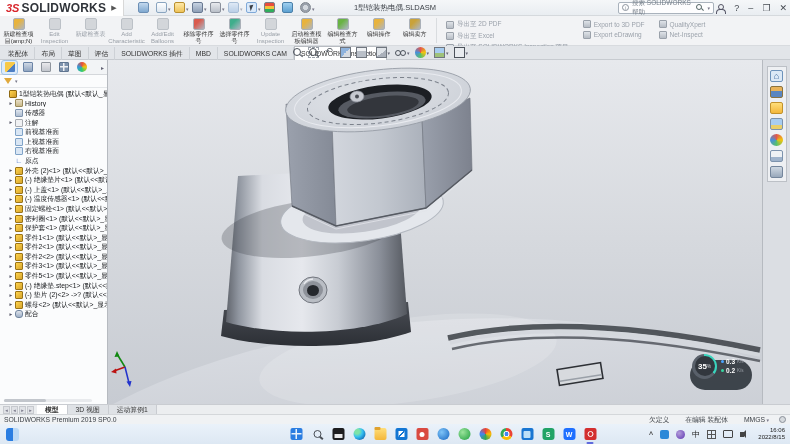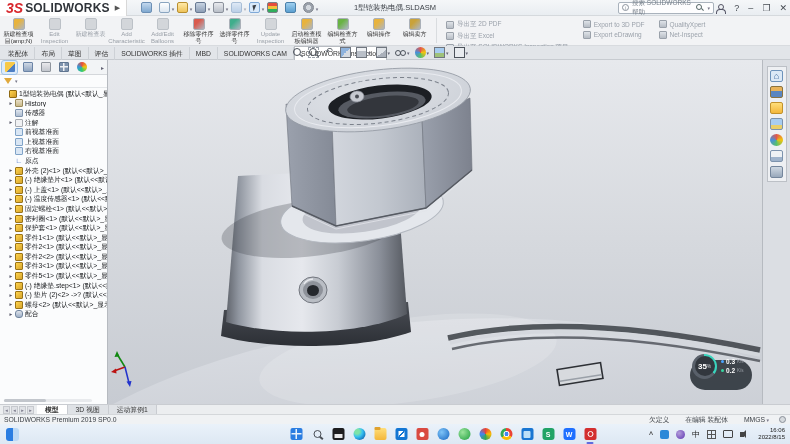--- a/index.html
+++ b/index.html
@@ -1,21 +1,21 @@
 <!DOCTYPE html>
 <html><head>
 <meta charset="utf-8">
 <style>
 *{margin:0;padding:0;box-sizing:border-box}
 html,body{width:790px;height:444px;overflow:hidden}
 body{font-family:"Liberation Sans","DejaVu Sans",sans-serif;background:#fff;position:relative;font-size:8px}
 
 .titlebar{position:absolute;left:0;top:0;width:790px;height:16px;background:linear-gradient(#f5f7f9,#e9edf1);border-bottom:1px solid #d5d9dd;display:flex;align-items:center;z-index:30}
 .logo{display:flex;align-items:center;height:16px;padding:0 6px;background:#fff;border-right:1px solid #d8d8d8}
-.logo-mark{color:#d8262c;font-weight:bold;font-style:italic;font-size:14px;margin-right:2px}
+.logo-mark{color:#d8262c;font-weight:bold;font-style:italic;font-size:11px;margin-right:2px}
 .logo-text{color:#30343a;font-weight:bold;font-size:12px;letter-spacing:.2px}
 .logo-arrow{font-size:7px;color:#555;margin-left:5px}
 #qat{display:flex;align-items:center;gap:7px;margin-left:14px}
 .qi{width:11px;height:11px;border-radius:2px;position:relative;display:inline-block}
 .qi.caret:after{content:"▾";position:absolute;right:-5px;top:3px;font-size:5px;color:#778}
 .qi-home{background:linear-gradient(#c3d8ee,#7fa8cf);border:1px solid #6c8fb5}
 .qi-new-document{background:linear-gradient(#ffffff,#dce6f0);border:1px solid #8aa5c0}
 .qi-open{background:linear-gradient(#ffe9a8,#eec35a);border:1px solid #b98f2f}
 .qi-save{background:linear-gradient(#c7d3e2,#8e9fb6);border:1px solid #687992}
 .qi-print{background:linear-gradient(#e8eaee,#b9bfc8);border:1px solid #8b919c}

